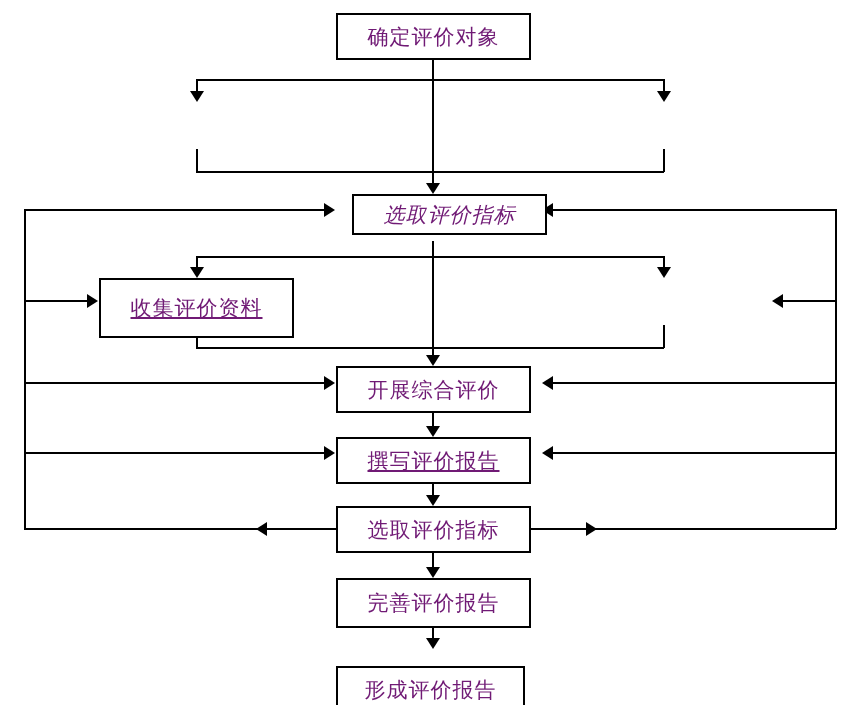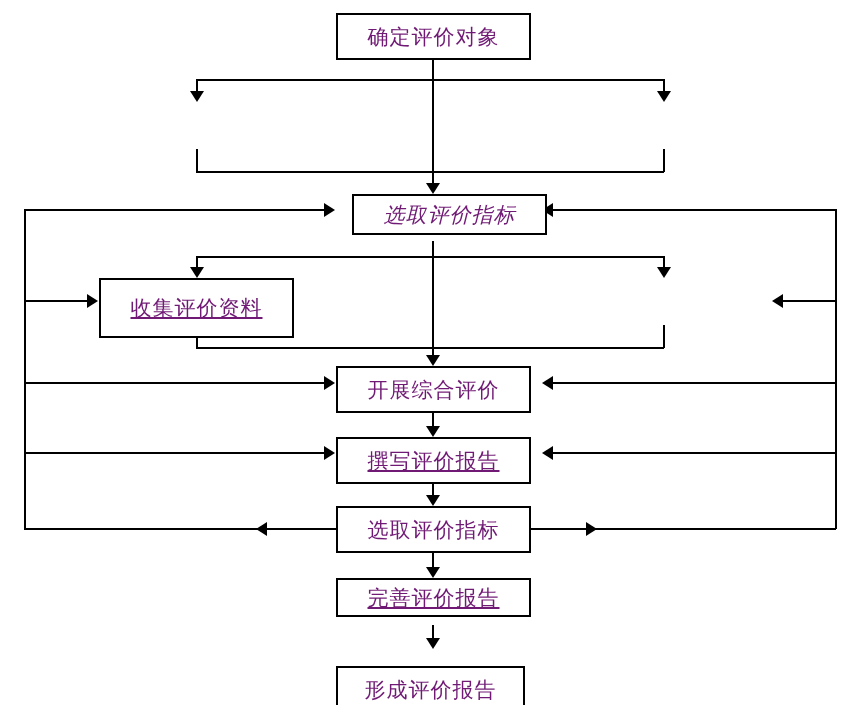--- a/index.html
+++ b/index.html
@@ -151,20 +151,20 @@
   </div>
   <div class="node" style="left:336px; top:366px; width:195px; height:47px;">
     <span>开展综合评价</span>
   </div>
   <div class="node" style="left:336px; top:437px; width:195px; height:47px;text-decoration:underline;">
     <span>撰写评价报告</span>
   </div>
   <div class="node" style="left:336px; top:506px; width:195px; height:47px;">
     <span>选取评价指标</span>
   </div>
-  <div class="node" style="left:336px; top:578px; width:195px; height:39px;text-decoration:underline;">
+  <div class="node" style="left:336px; top:578px; width:195px; height:50px;">
     <span>完善评价报告</span>
   </div>
   <div class="node" style="left:336px; top:666px; width:189px; height:47px;">
     <span>形成评价报告</span>
   </div>
 
 </div>
 
 </body></html>

